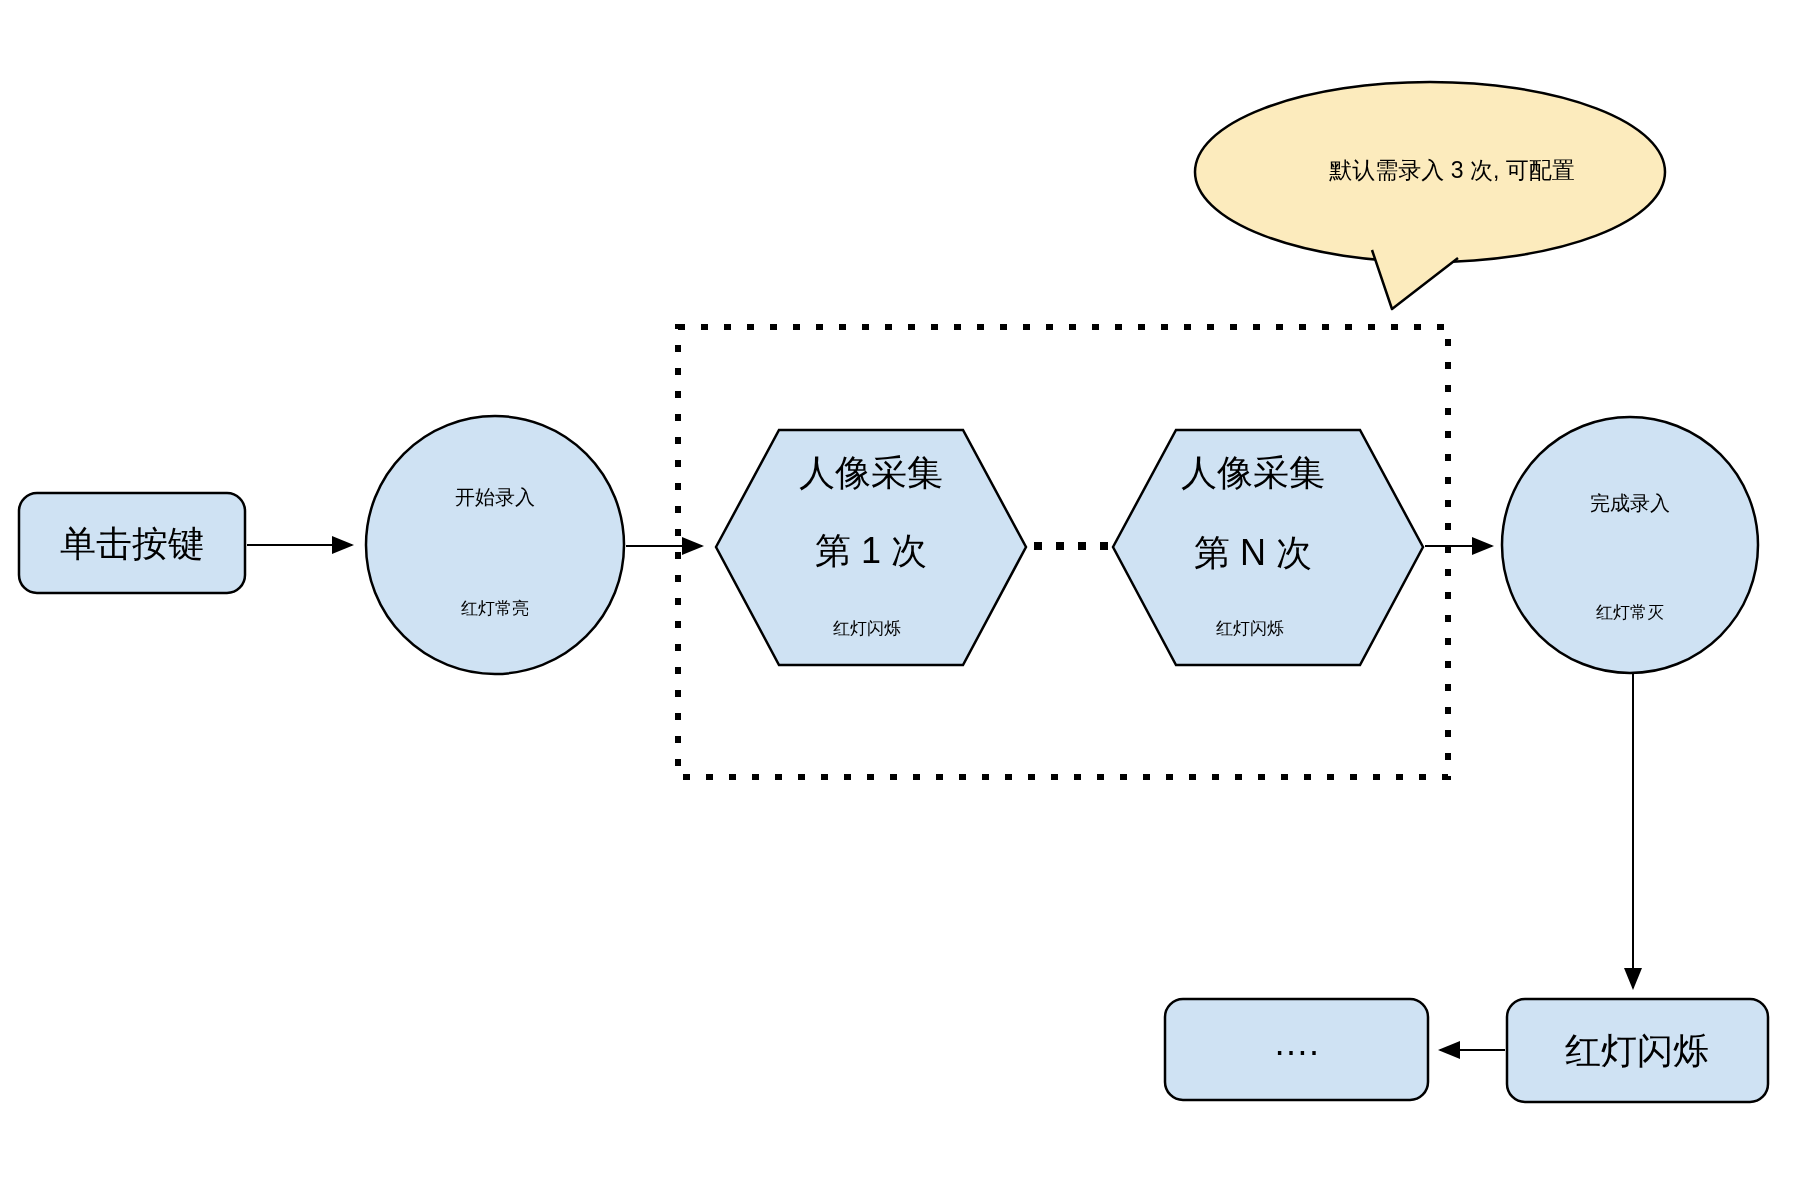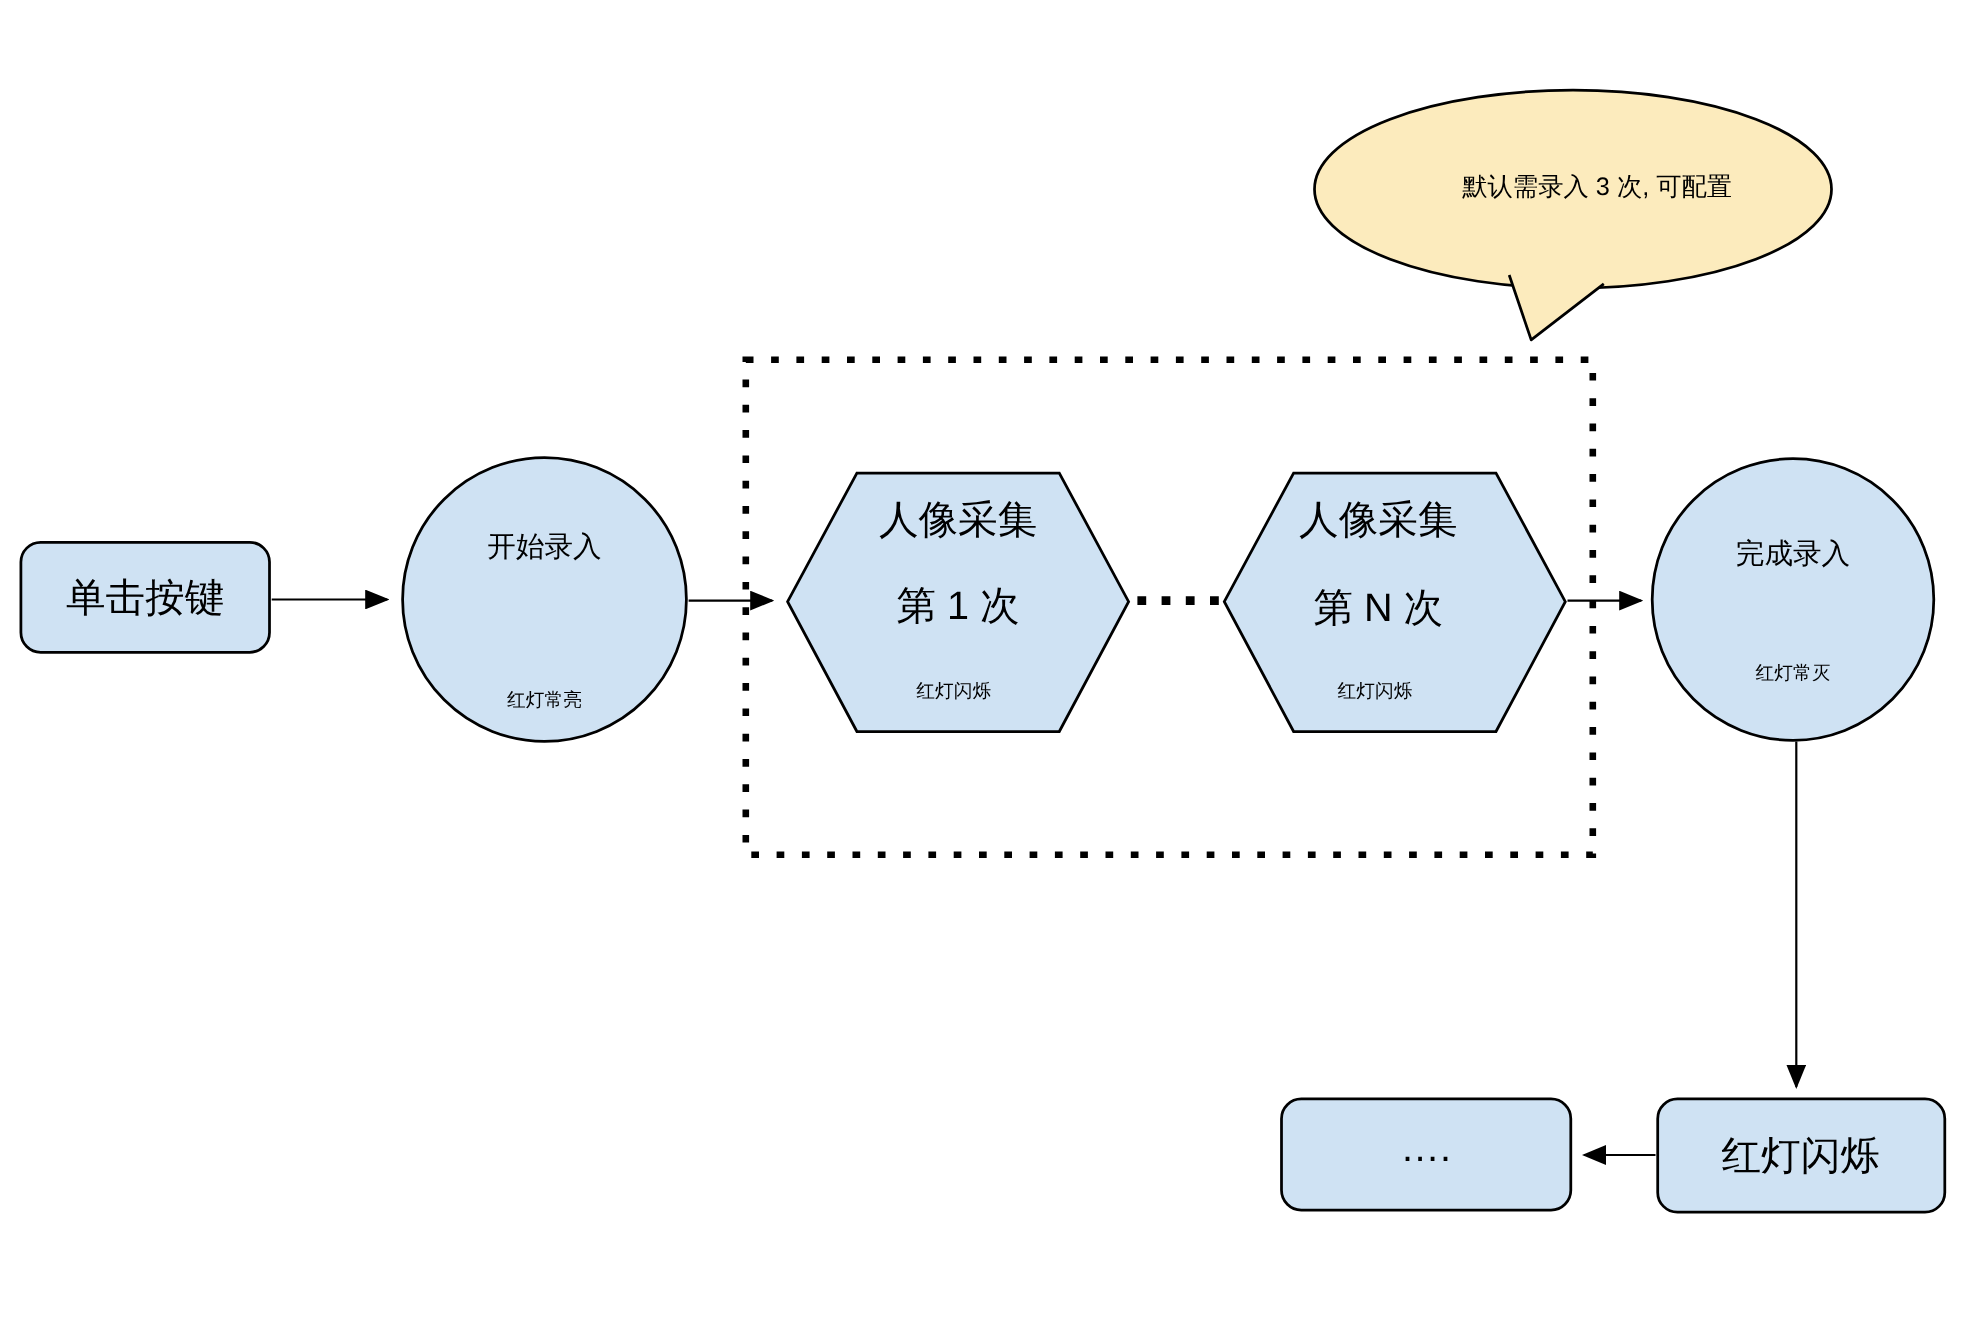--- a/index.html
+++ b/index.html
@@ -12,21 +12,21 @@
     overflow:hidden;
   }
   .canvas svg{position:absolute;left:0;top:0;}
   .lbl{
     position:absolute;
     transform:translate(-50%,-50%);
     white-space:nowrap;
     color:#000;
     text-align:center;
   }
-  .lbl-lg{font-size:26px;}
+  .lbl-lg{font-size:20px;}
   .lbl-md{font-size:36px;}
   .lbl-sm{font-size:17px;}
   .lbl-note{font-size:23px;}
 </style>
 </head>
 <body>
 
 <div class="canvas">
 
   <svg width="1803" height="1199" viewBox="0 0 1803 1199">
@@ -66,21 +66,21 @@
     <line x1="1505" y1="1050" x2="1440" y2="1050" stroke="#000" stroke-width="2" marker-end="url(#arrowEnd)"></line>
 
     <rect x="1165" y="999" width="263" height="101" rx="18" stroke="#000" stroke-width="2.5" fill="#cfe2f3"></rect>
   </svg>
 
   <div class="lbl lbl-note" style="left:1452px;top:170px;">默认需录入 3 次, 可配置</div>
 
   <div class="lbl lbl-md" style="left:132px;top:544px;">单击按键</div>
 
   <div class="lbl lbl-lg" style="left:495px;top:497px;">开始录入</div>
-  <div class="lbl lbl-sm" style="left:495px;top:636px;">红灯常亮</div>
+  <div class="lbl lbl-sm" style="left:495px;top:608px;">红灯常亮</div>
 
   <div class="lbl lbl-md" style="left:871px;top:473px;">人像采集</div>
   <div class="lbl lbl-md" style="left:871px;top:551px;text-align:center;">第 1 次</div>
   <div class="lbl lbl-sm" style="left:867px;top:628px;">红灯闪烁</div>
 
   <div class="lbl lbl-md" style="left:1253px;top:473px;">人像采集</div>
   <div class="lbl lbl-md" style="left:1253px;top:553px;">第 N 次</div>
   <div class="lbl lbl-sm" style="left:1250px;top:628px;">红灯闪烁</div>
 
   <div class="lbl lbl-lg" style="left:1630px;top:503px;text-align:center;">完成录入</div>

